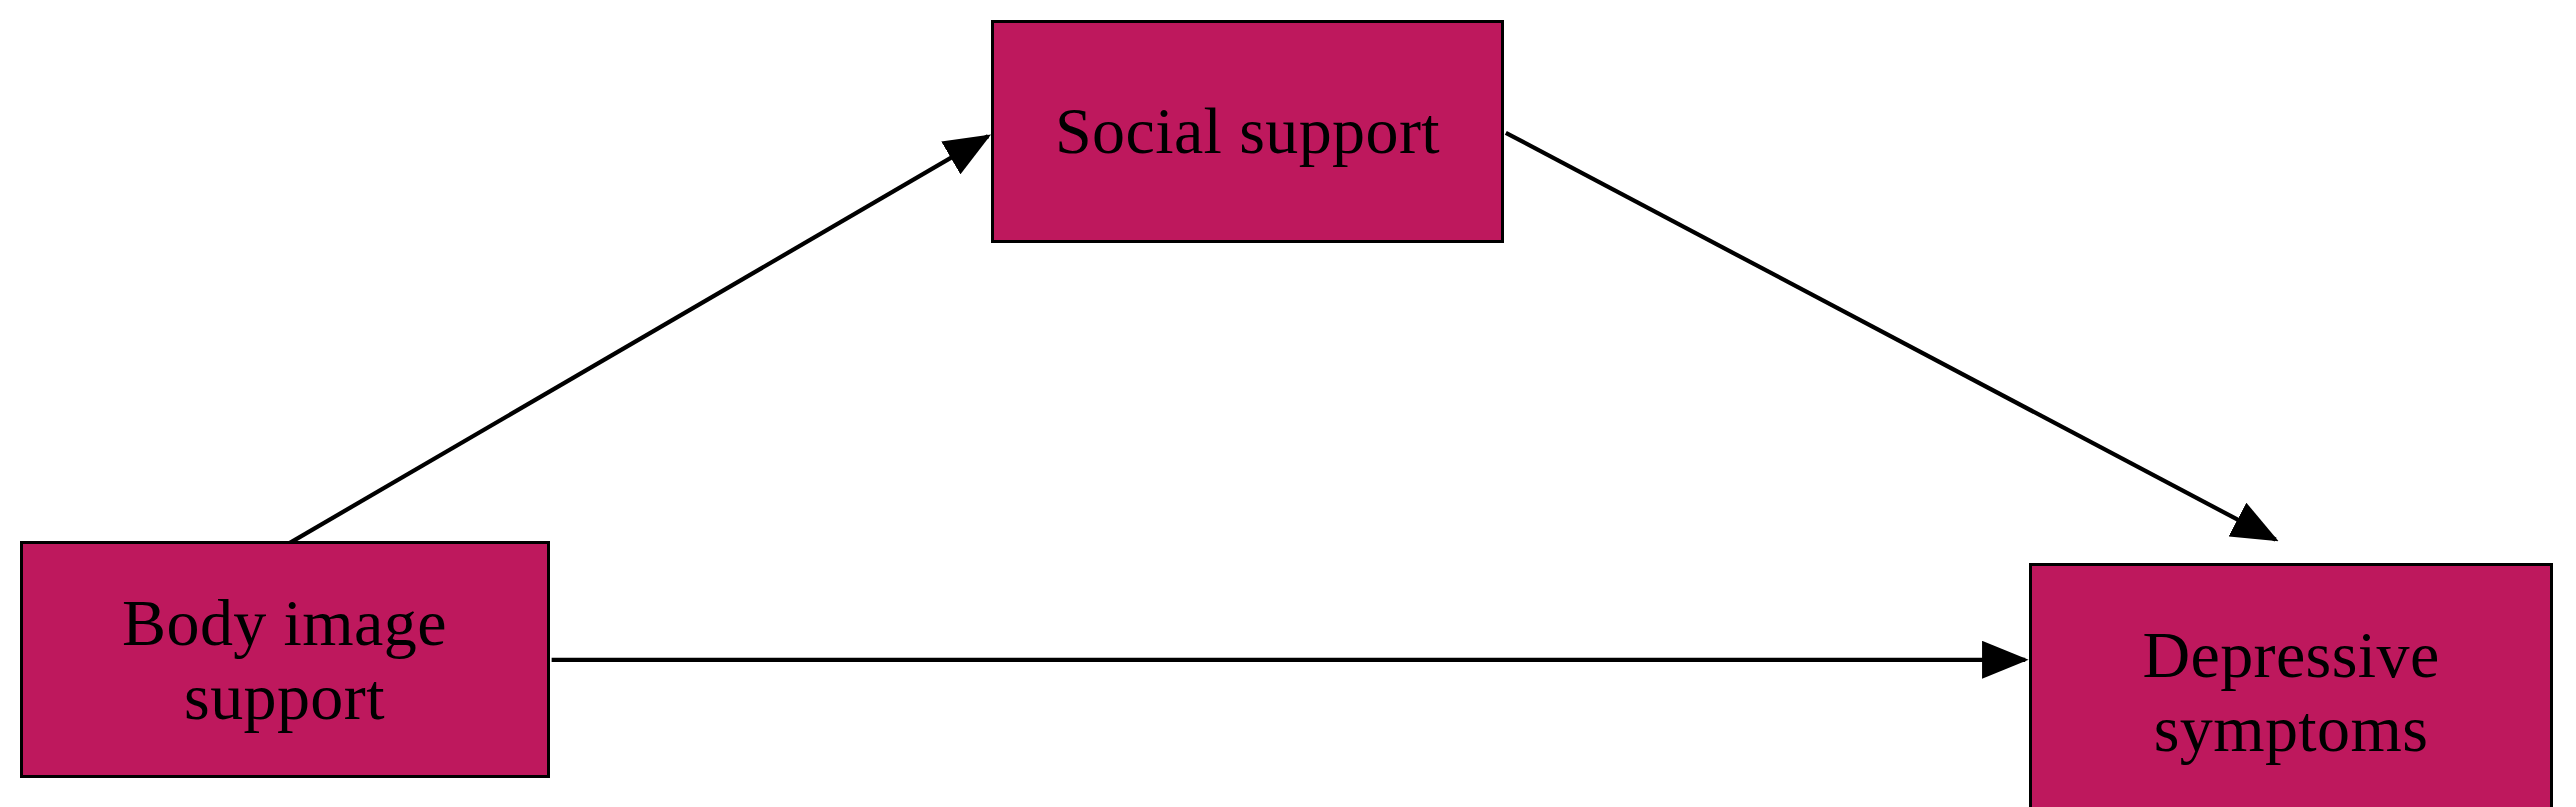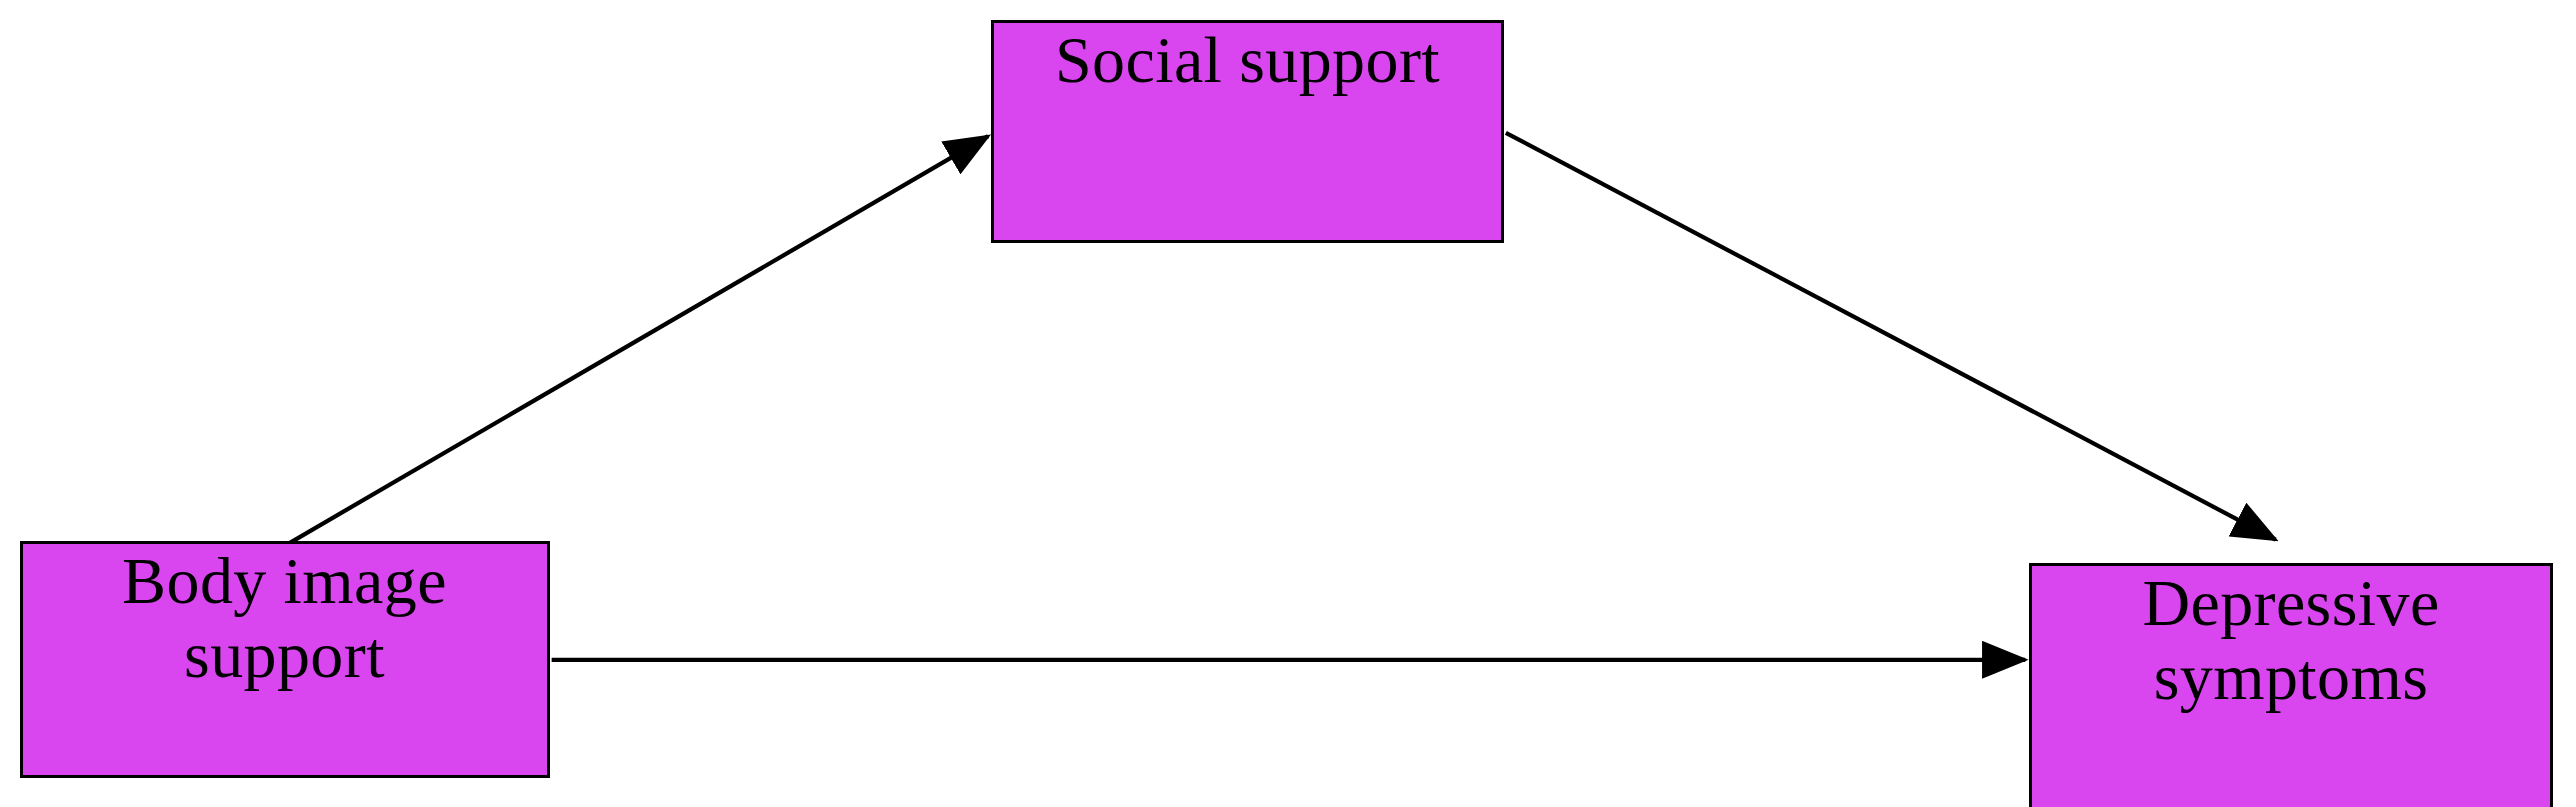--- a/index.html
+++ b/index.html
@@ -28,24 +28,24 @@
     top: 0;
     width: 2576px;
     height: 807px;
     z-index: 1;
   }
 
   .node-box {
     position: absolute;
     z-index: 2;
     box-sizing: border-box;
-    background: #d946ef;
+    background: #be185d;
     border: 3.4px solid #000000;
     display: flex;
-    align-items: flex-start;
+    align-items: center;
     justify-content: center;
     text-align: center;
   }
 
   .node-label {
     font-family: "Liberation Serif", "DejaVu Serif", serif;
     font-size: 66px;
     line-height: 74px;
     color: #000000;
     letter-spacing: 0.4px;

